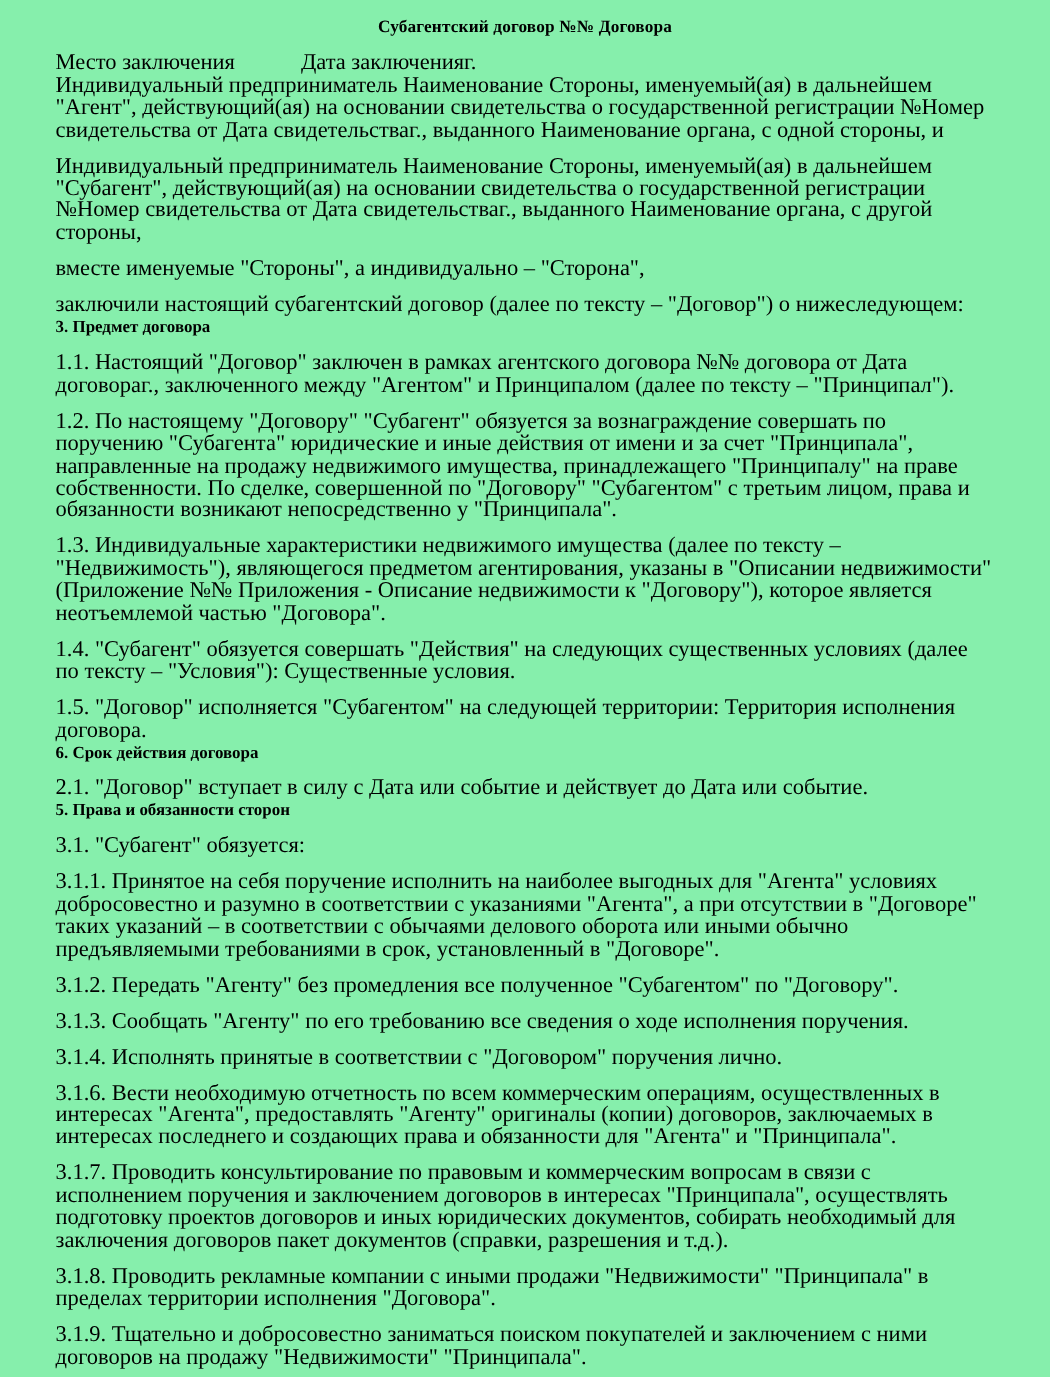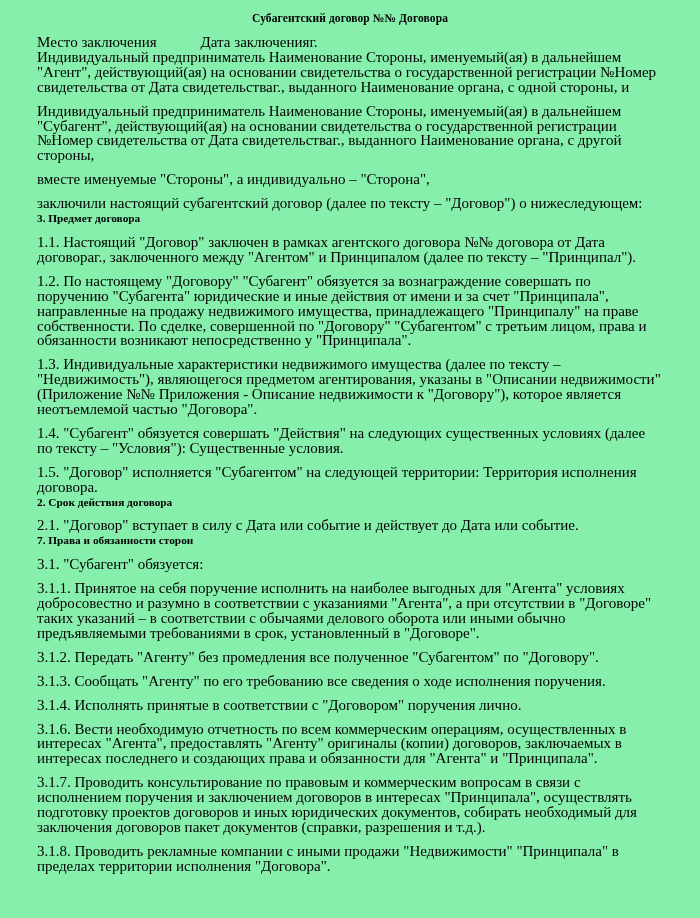--- a/index.html
+++ b/index.html
@@ -93,27 +93,28 @@
 
     <div class="para gap-sm">заключили настоящий субагентский договор (далее по тексту – "Договор") о нижеследующем:</div>
 
     <div class="heading gap-lg">3. Предмет договора</div>
     <div class="para gap-sm">1.1. Настоящий "Договор" заключен в рамках агентского договора №№ договора от Дата договораг., заключенного между "Агентом" и Принципалом (далее по тексту – "Принципал").</div>
     <div class="para gap-sm">1.2. По настоящему "Договору" "Субагент" обязуется за вознаграждение совершать по поручению "Субагента" юридические и иные действия от имени и за счет "Принципала", направленные на продажу недвижимого имущества, принадлежащего "Принципалу" на праве собственности. По сделке, совершенной по "Договору" "Субагентом" с третьим лицом, права и обязанности возникают непосредственно у "Принципала".</div>
     <div class="para gap-sm">1.3. Индивидуальные характеристики недвижимого имущества (далее по тексту – "Недвижимость"), являющегося предметом агентирования, указаны в "Описании недвижимости" (Приложение №№ Приложения - Описание недвижимости к "Договору"), которое является неотъемлемой частью "Договора".</div>
     <div class="para gap-sm">1.4. "Субагент" обязуется совершать "Действия" на следующих существенных условиях (далее по тексту – "Условия"): Существенные условия.</div>
     <div class="para gap-sm">1.5. "Договор" исполняется "Субагентом" на следующей территории: Территория исполнения договора.</div>
 
-    <div class="heading gap-lg">2. Срок действия договора</div>
+    <div class="heading gap-lg">6. Срок действия договора</div>
     <div class="para gap-sm">2.1. "Договор" вступает в силу с Дата или событие и действует до Дата или событие.</div>
 
-    <div class="heading gap-lg">7. Права и обязанности сторон</div>
+    <div class="heading gap-lg">5. Права и обязанности сторон</div>
     <div class="para gap-sm">3.1. "Субагент" обязуется:</div>
     <div class="para gap-sm">3.1.1. Принятое на себя поручение исполнить на наиболее выгодных для "Агента" условиях добросовестно и разумно в соответствии с указаниями "Агента", а при отсутствии в "Договоре" таких указаний – в соответствии с обычаями делового оборота или иными обычно предъявляемыми требованиями в срок, установленный в "Договоре".</div>
     <div class="para gap-sm">3.1.2. Передать "Агенту" без промедления все полученное "Субагентом" по "Договору".</div>
     <div class="para gap-sm">3.1.3. Сообщать "Агенту" по его требованию все сведения о ходе исполнения поручения.</div>
     <div class="para gap-sm">3.1.4. Исполнять принятые в соответствии с "Договором" поручения лично.</div>
     <div class="para gap-sm">3.1.6. Вести необходимую отчетность по всем коммерческим операциям, осуществленных в интересах "Агента", предоставлять "Агенту" оригиналы (копии) договоров, заключаемых в интересах последнего и создающих права и обязанности для "Агента" и "Принципала".</div>
     <div class="para gap-sm">3.1.7. Проводить консультирование по правовым и коммерческим вопросам в связи с исполнением поручения и заключением договоров в интересах "Принципала", осуществлять подготовку проектов договоров и иных юридических документов, собирать необходимый для заключения договоров пакет документов (справки, разрешения и т.д.).</div>
     <div class="para gap-sm">3.1.8. Проводить рекламные компании с иными продажи "Недвижимости" "Принципала" в пределах территории исполнения "Договора".</div>
+    <div class="para gap-sm">3.1.9. Тщательно и добросовестно заниматься поиском покупателей и заключением с ними договоров на продажу "Недвижимости" "Принципала".</div>
 
   </div>
 </div>
 
 </body></html>

